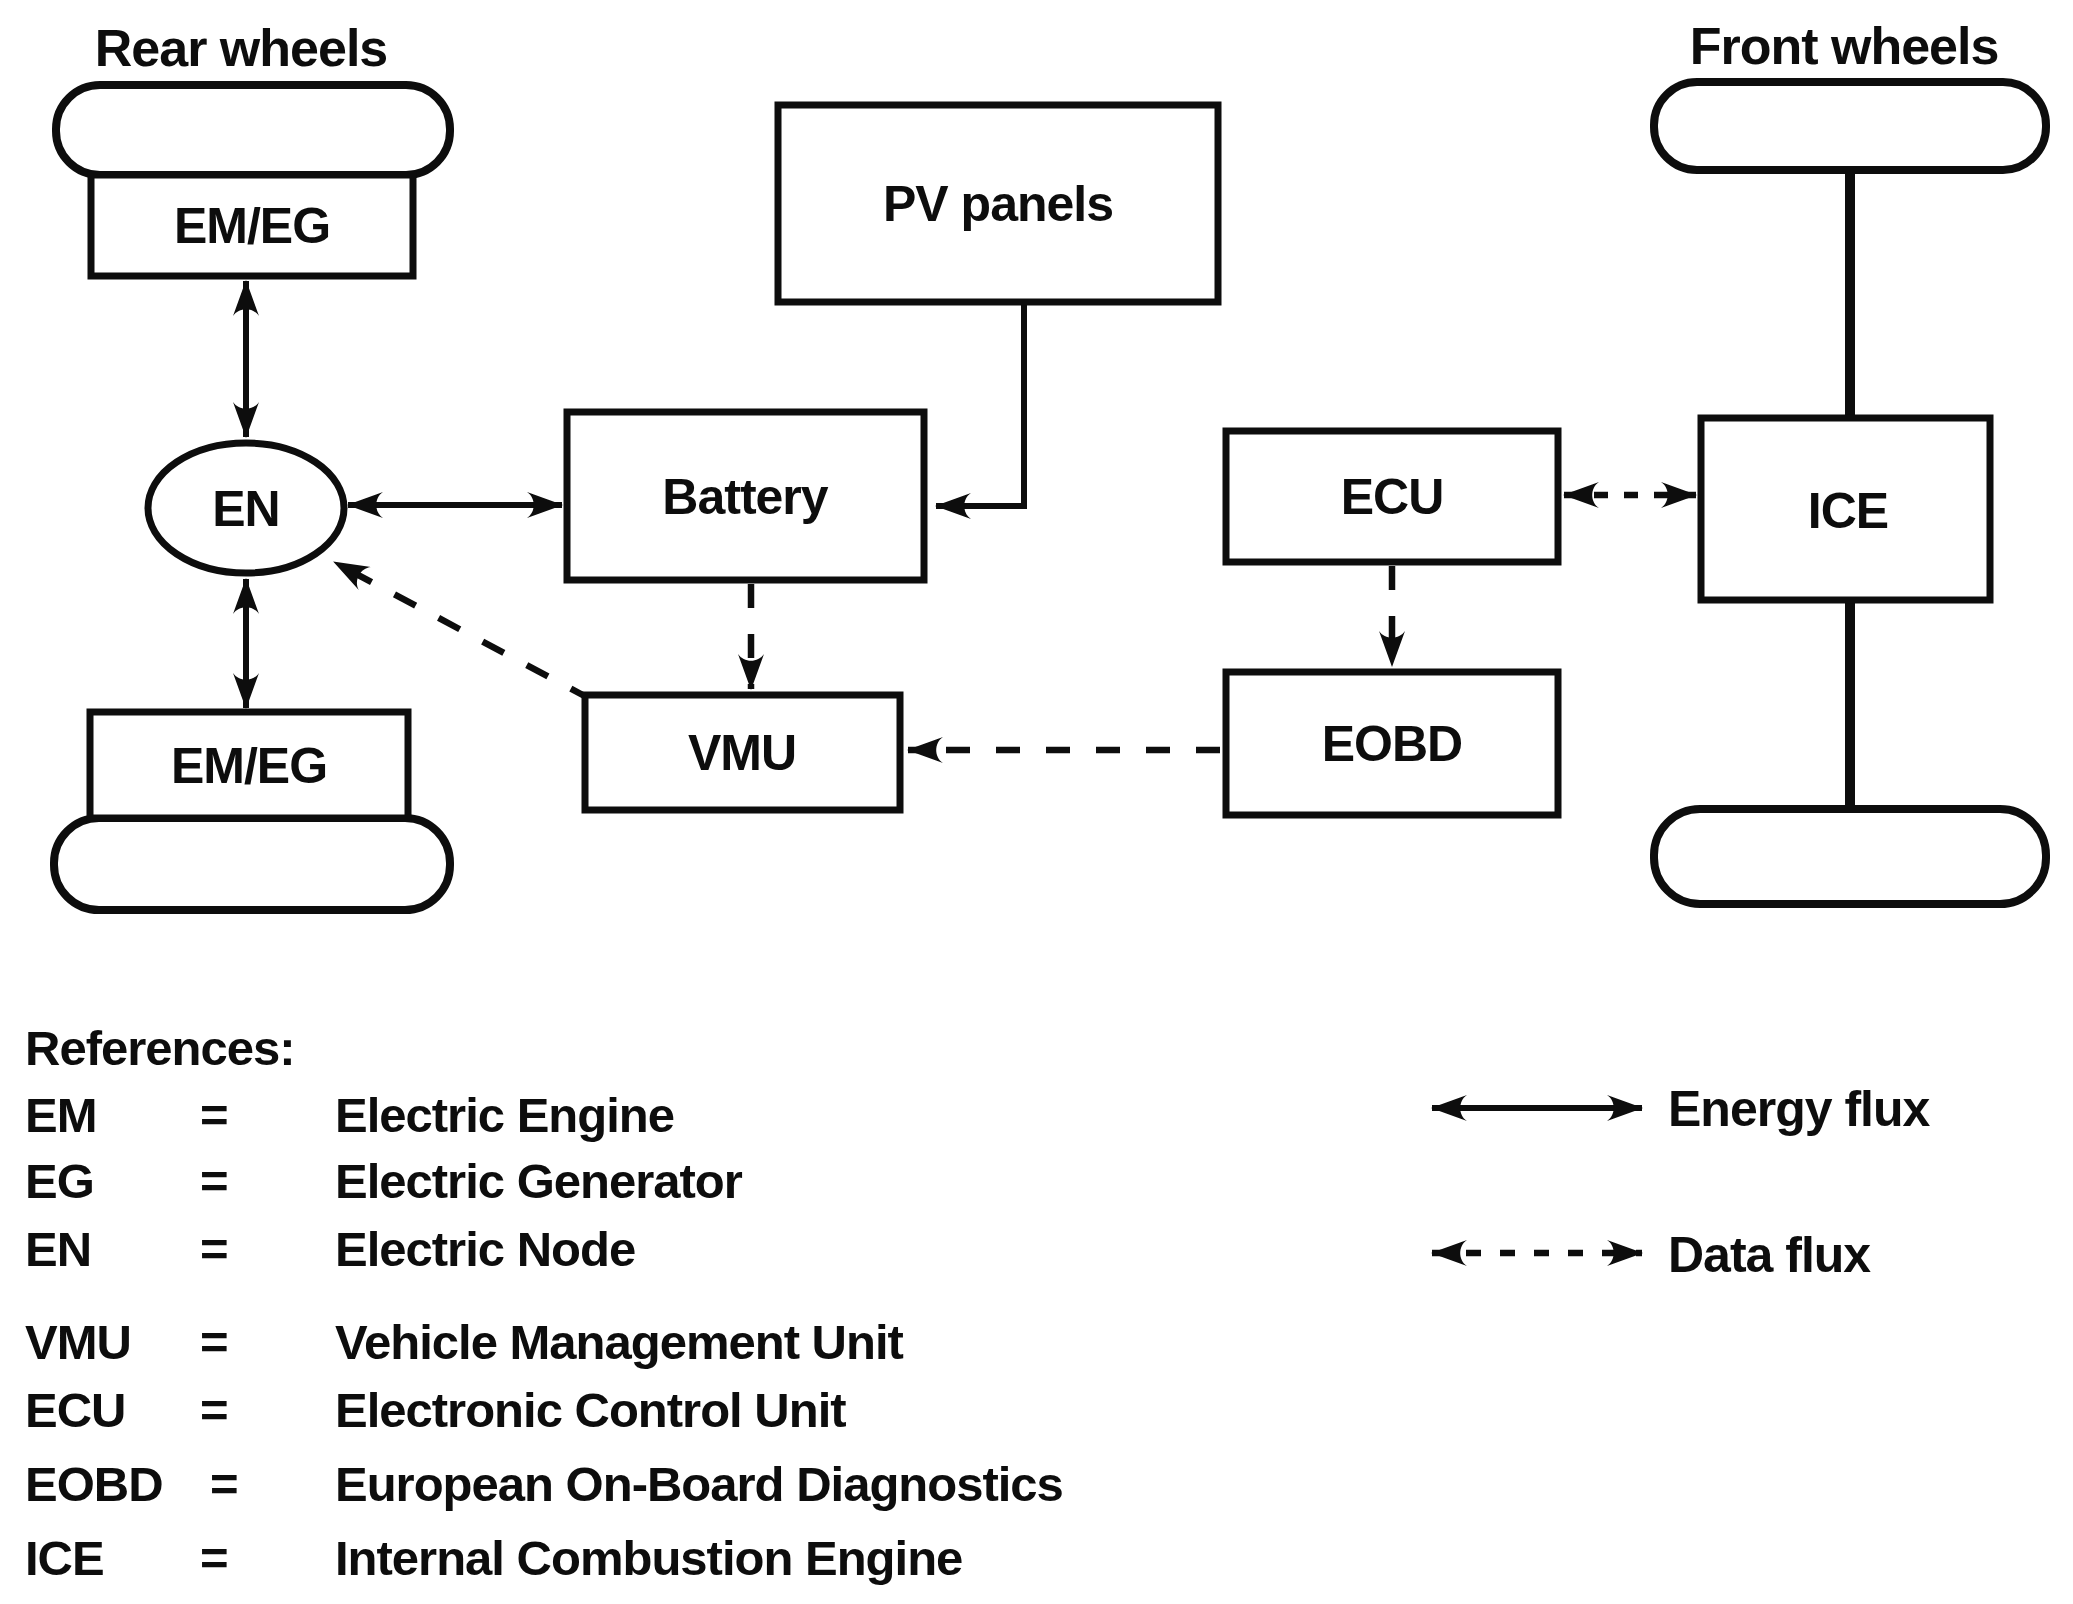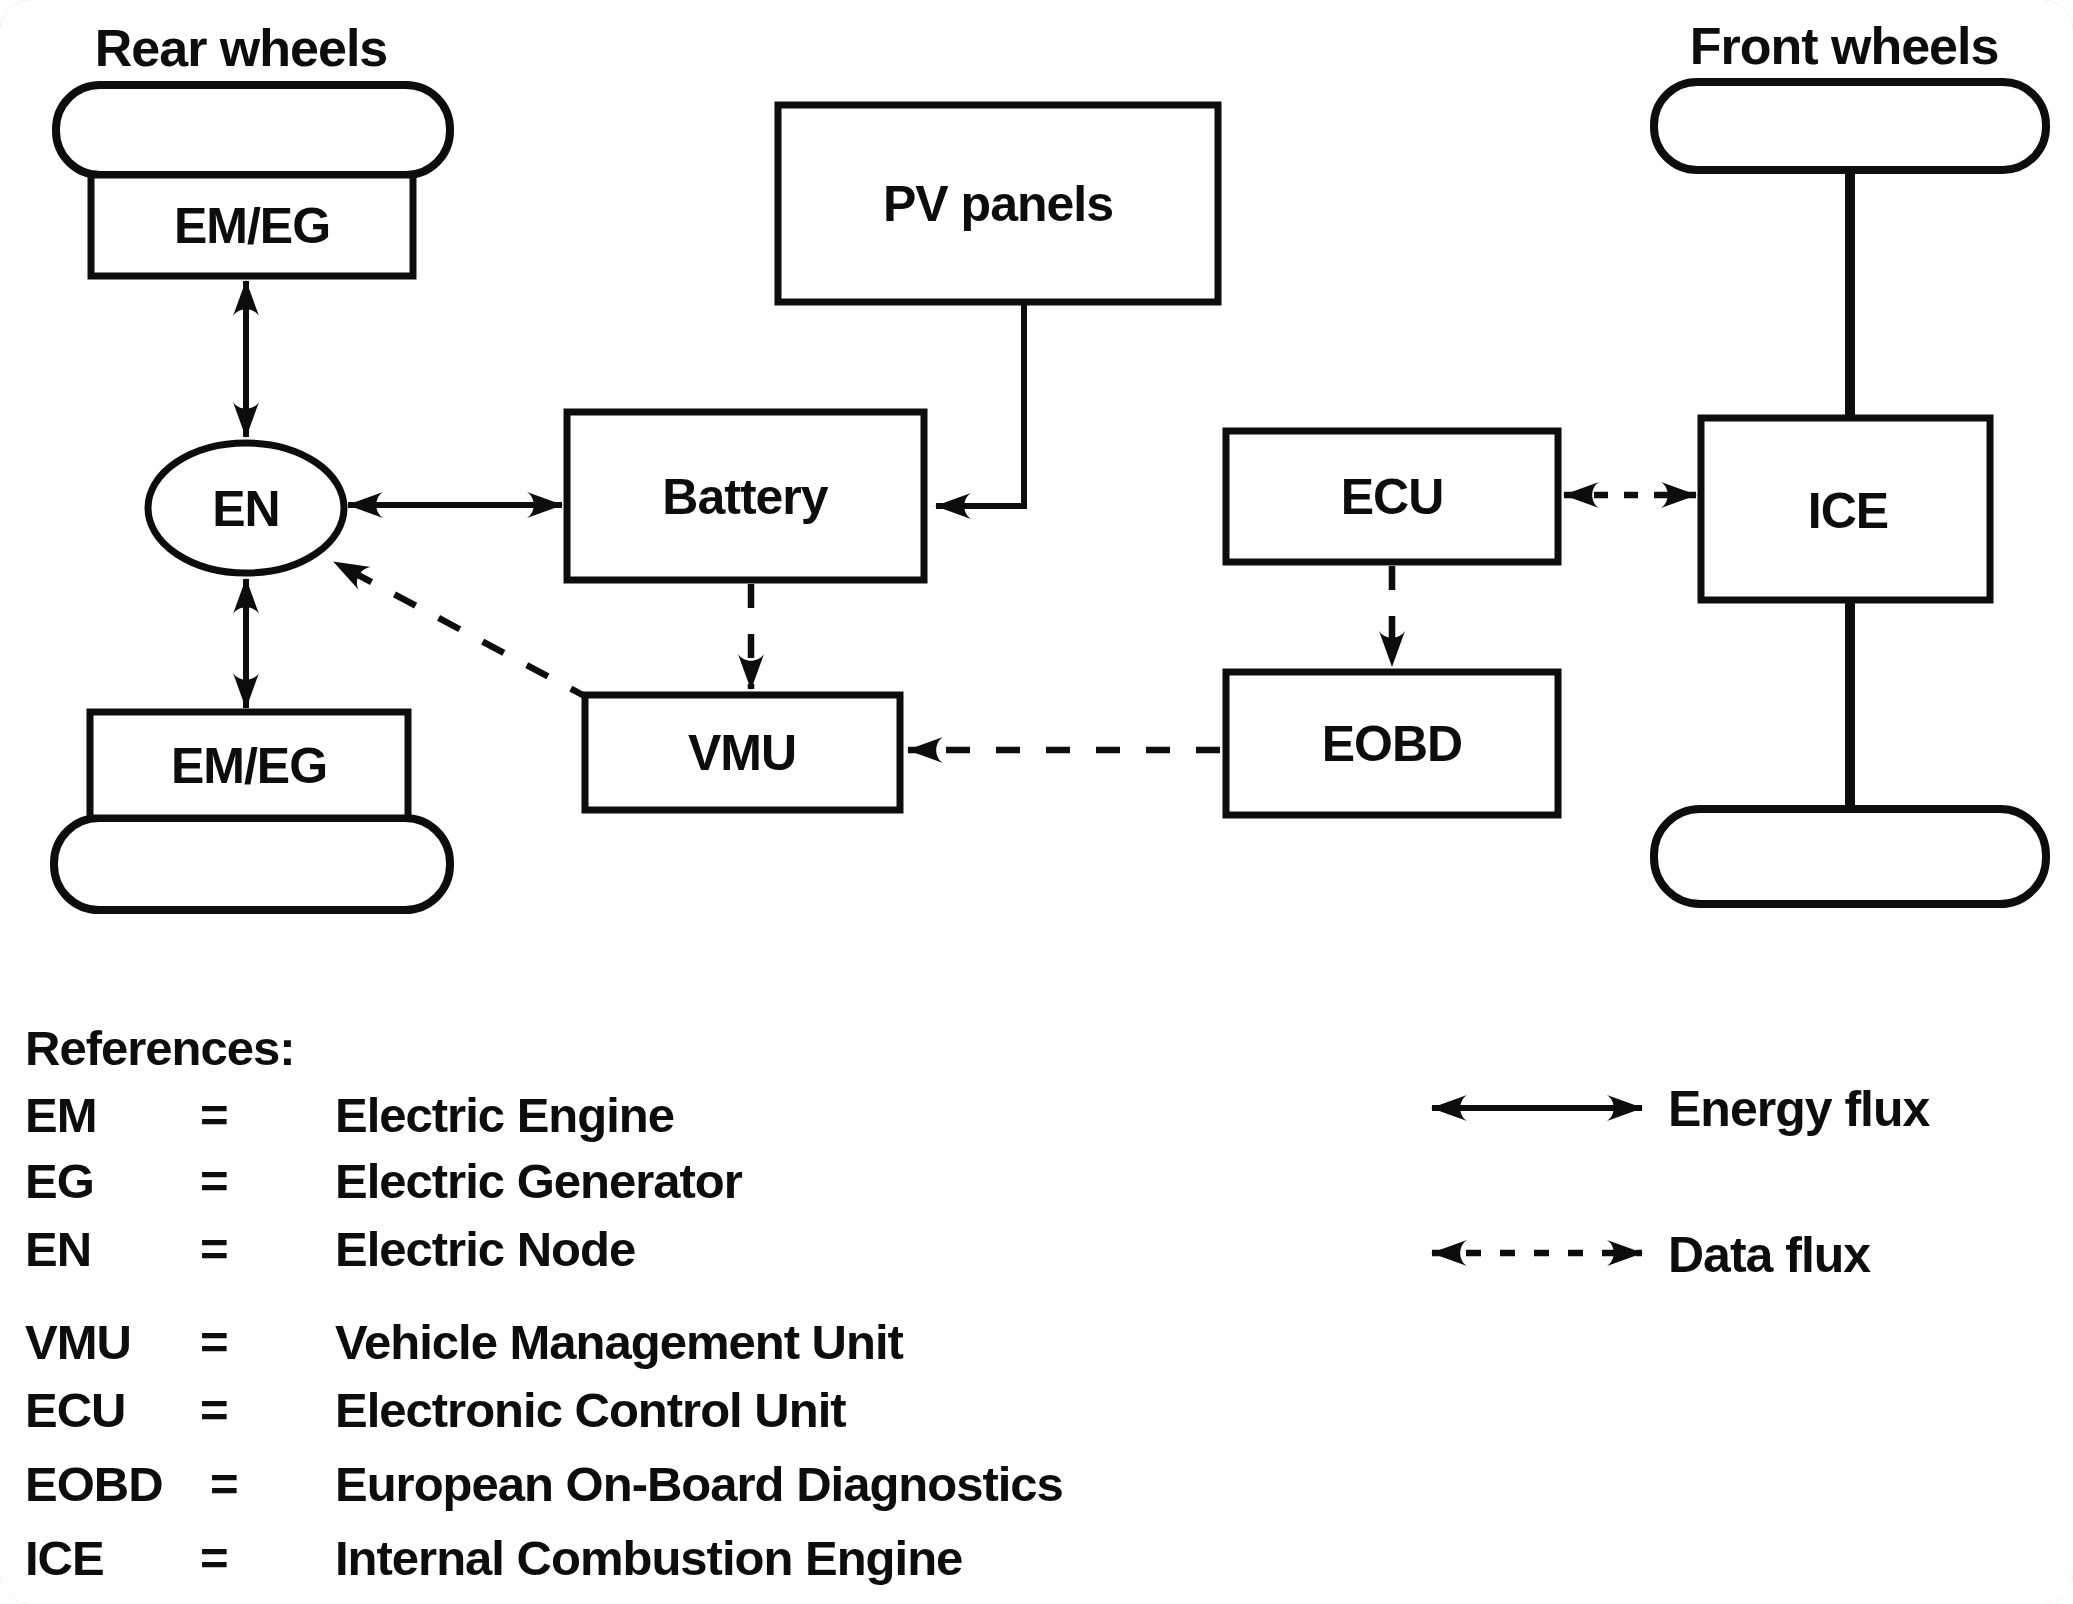--- a/index.html
+++ b/index.html
@@ -6,21 +6,20 @@
     margin: 0;
     padding: 0;
     background: #ffffff;
   }
   .page {
     width: 2073px;
     height: 1604px;
     background: #f9a8d4;
     position: relative;
     overflow: hidden;
-    border-radius: 30px;
   }
   svg { display: block; }
   .lbl {
     font-family: "Liberation Sans", sans-serif;
     font-weight: 700;
     font-size: 50px;
     letter-spacing: -1px;
     fill: #0d0d0d;
   }
   .cap {

